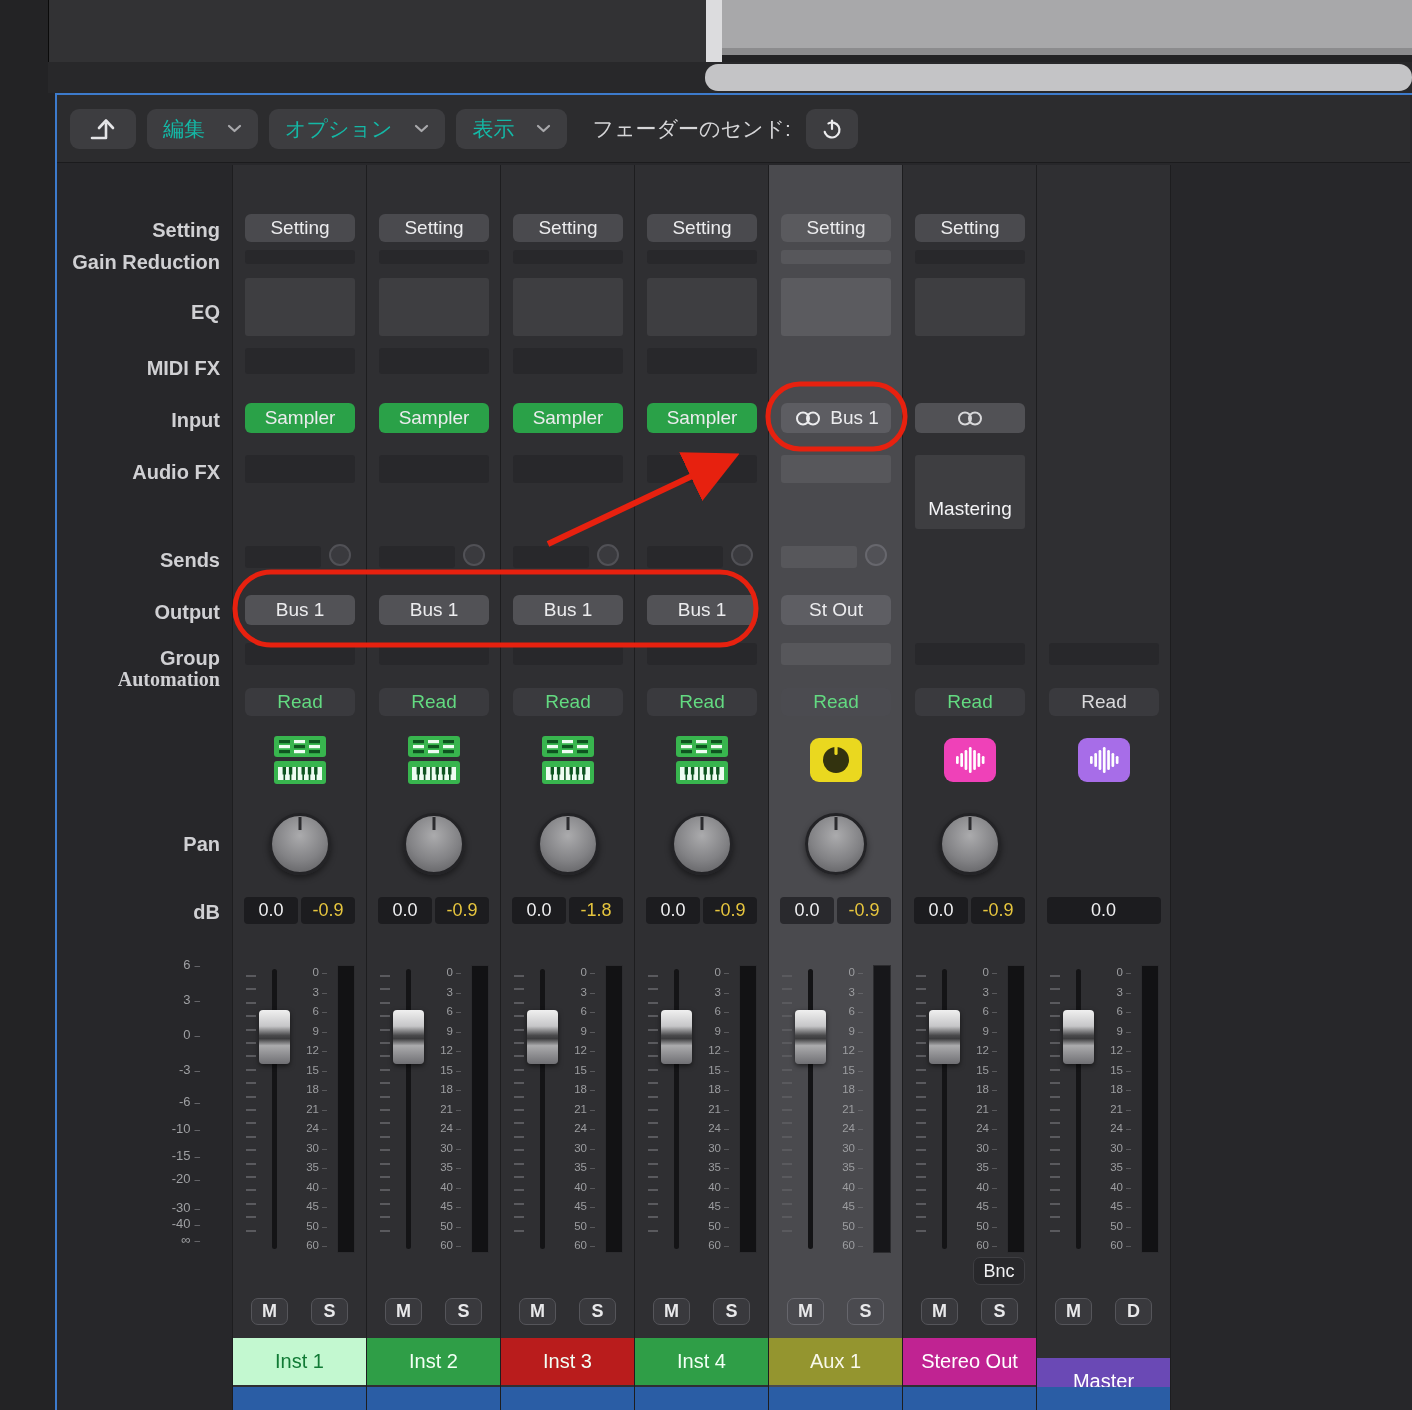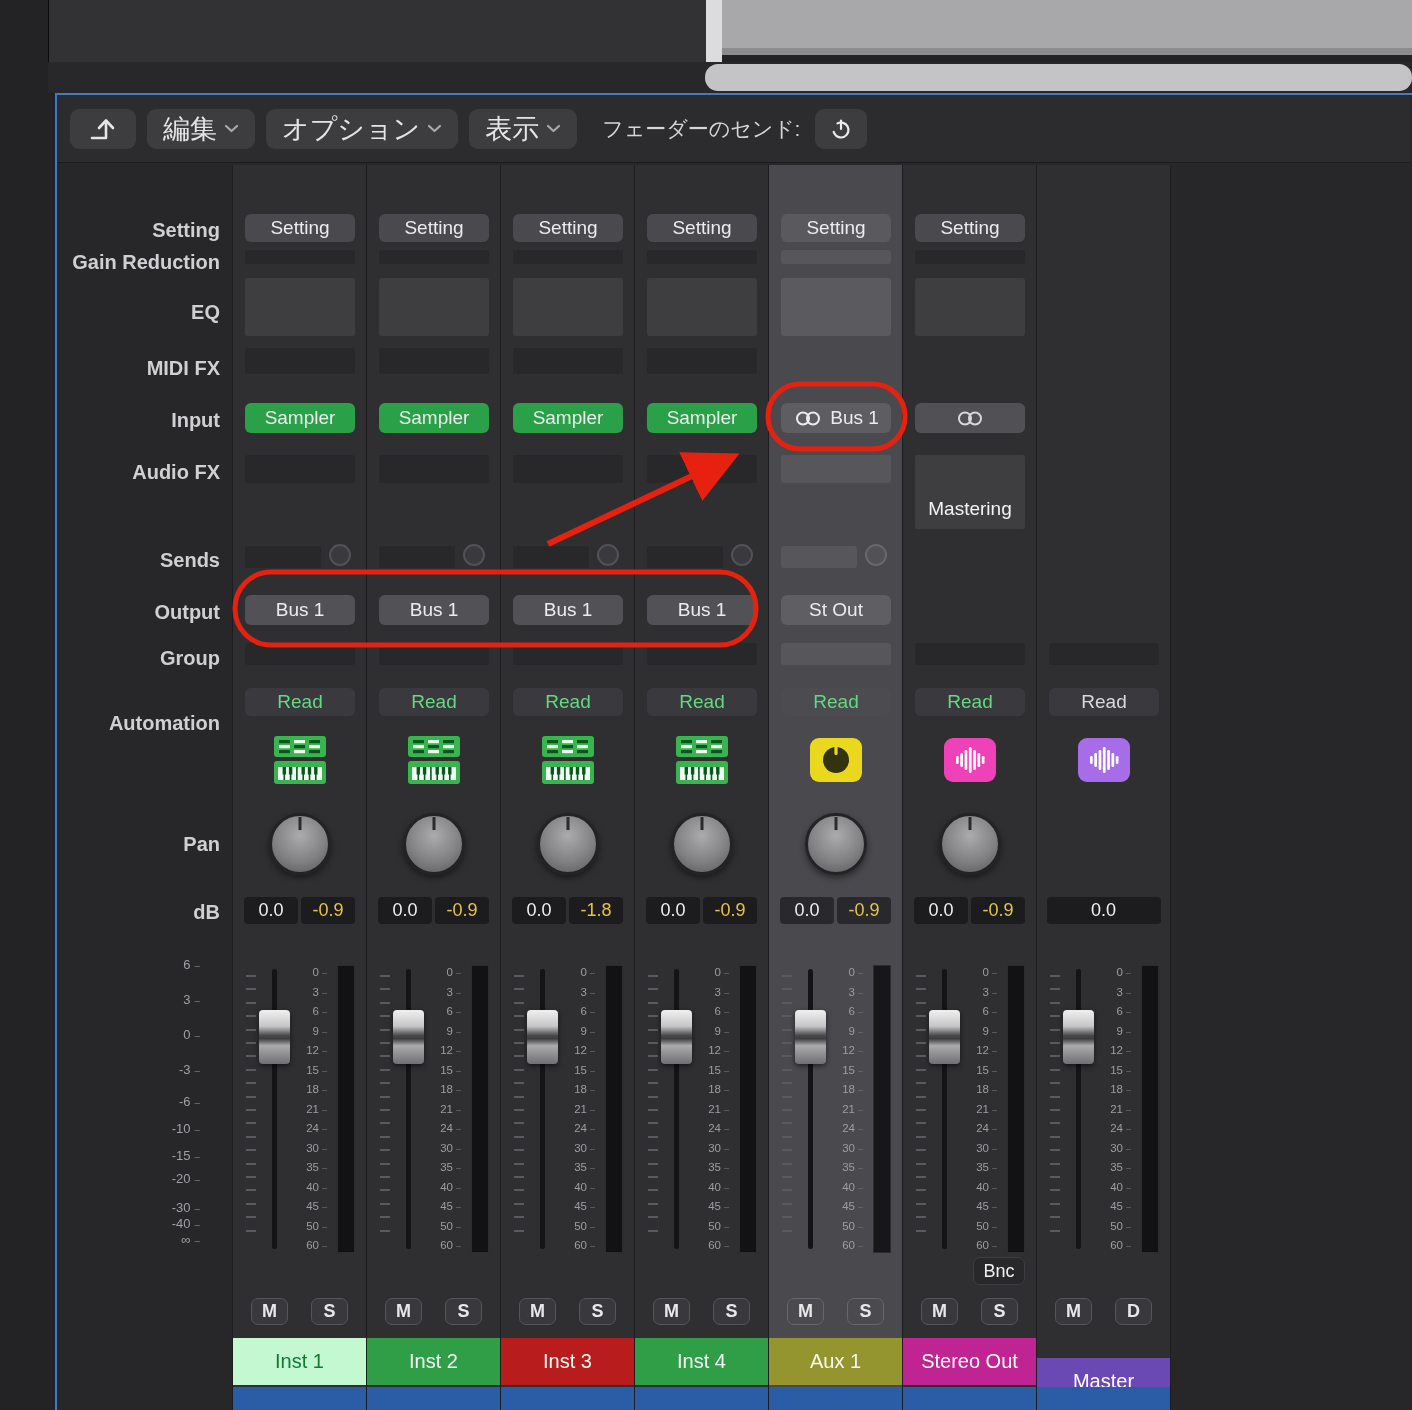--- a/index.html
+++ b/index.html
@@ -7,21 +7,21 @@
 .canvas{position:relative;width:1412px;height:1410px;background:#232325;overflow:hidden;font-family:"Liberation Sans",sans-serif}
 
 .win-top-dark{position:absolute;left:48px;top:0;width:658px;height:62px;background:#323234;border-left:1px solid #0a0a0a}
 .win-divider{position:absolute;left:706px;top:0;width:16px;height:62px;background:#dcdcde}
 .win-top-light{position:absolute;left:722px;top:0;width:690px;height:55px;background:#a8a8aa;border-bottom:7px solid #8c8c8e}
 .scroll-track{position:absolute;left:48px;top:62px;width:1364px;height:31px;background:#28282a}
 .scroll-thumb{position:absolute;left:657px;top:2px;width:707px;height:27px;background:#c4c4c6;border-radius:13px}
 
 .mixer{position:absolute;left:55px;top:93px;width:1357px;height:1317px;background:#27272a;border-top:2px solid #3d7bcc;border-left:2px solid #3d7bcc}
 .toolbar{position:absolute;left:57px;top:95px;width:1353px;height:68px;background:#2c2c2e;border-bottom:1px solid #1b1b1d;display:flex;align-items:center;gap:11px;padding-left:13px}
-.tb-btn{height:40px;border-radius:9px;background:#3d3d40;color:#e5e5e5;font-size:27px;display:flex;align-items:center;justify-content:center;gap:7px;cursor:default}
+.tb-btn{height:40px;border-radius:9px;background:#3d3d40;color:#14b8a6;font-size:21px;display:flex;align-items:center;justify-content:center;gap:22px;cursor:default}
 .tb-btn.back{width:66px}
 .tb-btn.menu{padding:0 16px}
 .tb-btn.power{width:52px}
 .tb-btn.select{width:240px;justify-content:space-between;padding:0 12px 0 16px}
 .tb-label{color:#d6d6d8;font-size:21px;margin-left:14px;margin-right:4px}
 
 .layer{position:absolute;left:0;top:0;width:1412px;height:1410px;pointer-events:none}
 .rlabel{position:absolute;left:58px;width:162px;height:26px;text-align:right;font-size:20px;font-weight:600;color:#d0d0d3;line-height:26px}
 .mnum{position:absolute;left:100px;width:100px;text-align:right;font-size:13px;color:#9fa0a3;line-height:14px}
 .mnum::after{content:"–";margin-left:4px;color:#76767a;font-size:10px}
@@ -132,21 +132,21 @@
   <div class="layer">
       <div class="rlabel" style="top: 217px;">Setting</div>
       <div class="rlabel" style="top: 249px;">Gain Reduction</div>
       <div class="rlabel" style="top: 299px;">EQ</div>
       <div class="rlabel" style="top: 355px;">MIDI FX</div>
       <div class="rlabel" style="top: 407px;">Input</div>
       <div class="rlabel" style="top: 459px;">Audio FX</div>
       <div class="rlabel" style="top: 547px;">Sends</div>
       <div class="rlabel" style="top: 599px;">Output</div>
       <div class="rlabel" style="top: 645px;">Group</div>
-      <div class="rlabel" style="top: 710px;">Automation</div>
+      <div class="rlabel" style="top: 666px; font-family: Liberation Serif, serif;">Automation</div>
       <div class="rlabel" style="top: 831px;">Pan</div>
       <div class="rlabel" style="top: 899px;">dB</div>
     </div>
   <div class="layer">
       <div class="mnum" style="top: 958px;">6</div>
       <div class="mnum" style="top: 993px;">3</div>
       <div class="mnum" style="top: 1028px;">0</div>
       <div class="mnum" style="top: 1063px;">-3</div>
       <div class="mnum" style="top: 1095px;">-6</div>
       <div class="mnum" style="top: 1122px;">-10</div>

